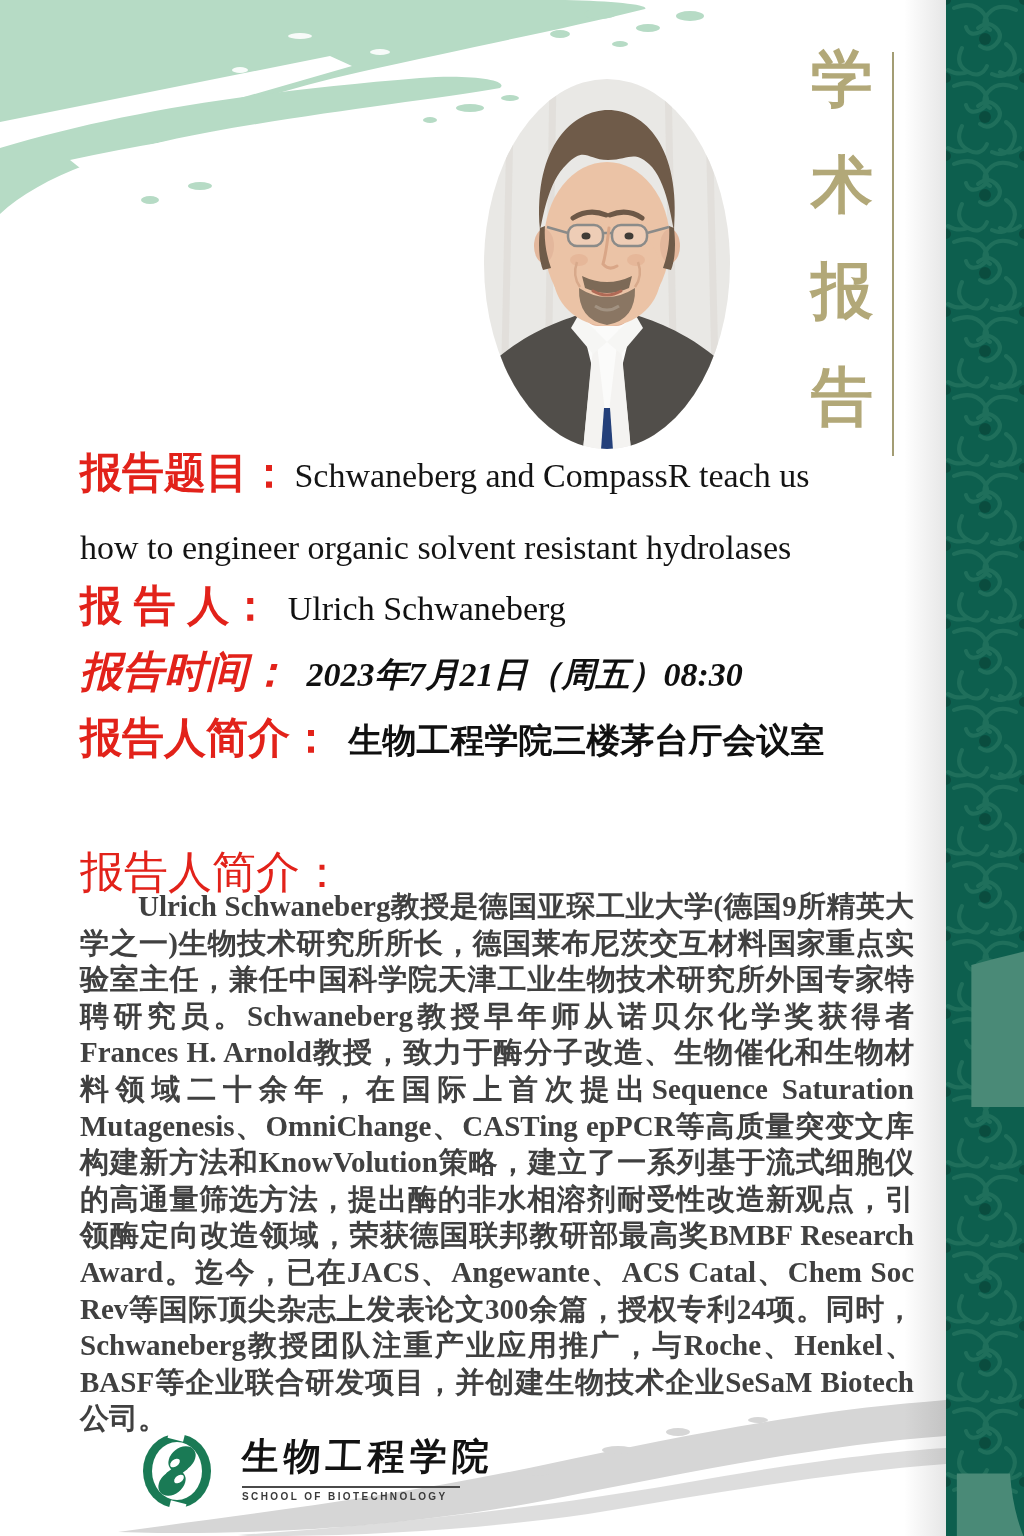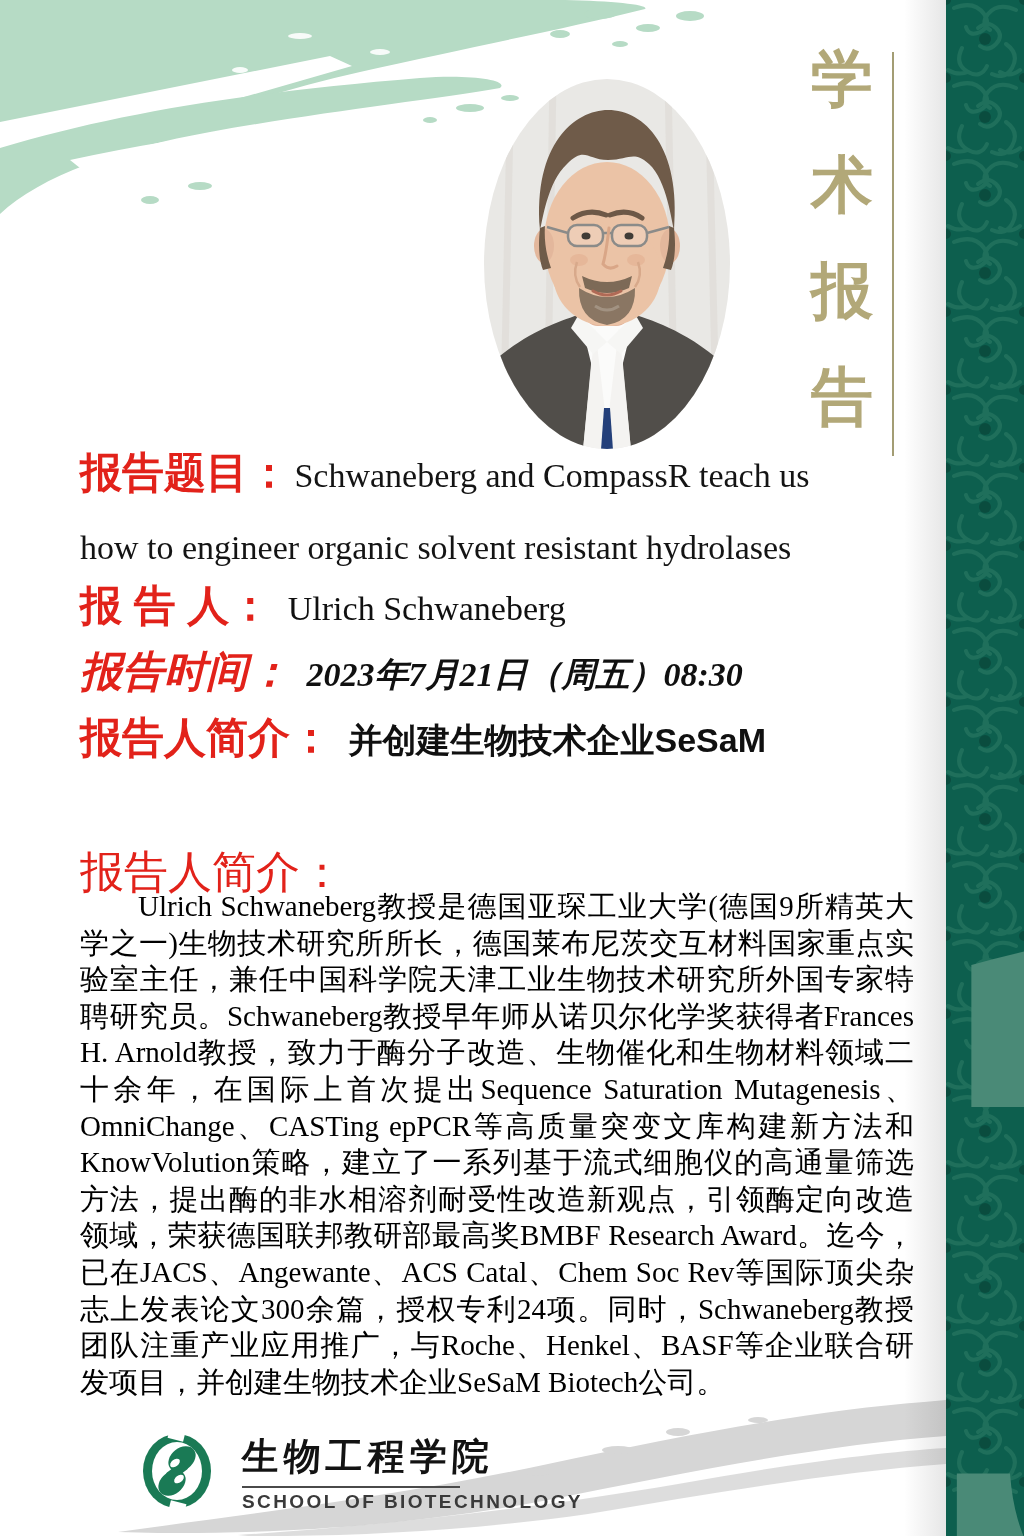--- a/index.html
+++ b/index.html
@@ -32,28 +32,28 @@
   .title-en{font-size:34px;}
   .info-row{position:absolute;left:80px;white-space:nowrap;}
   .row-speaker{top:578px;}
   .row-time{top:644px;font-style:italic;}
   .row-venue{top:710px;}
   .val{margin-left:12px;font-size:34px;color:#101010;text-align:right;}
   .val-serif{font-family:"Liberation Serif","DejaVu Serif",serif;}
   .val-bold{font-weight:700;}
   .bio-heading{position:absolute;left:80px;top:843px;font-size:44px;font-weight:400;color:#e2221a;}
   .bio{position:absolute;left:80px;top:888px;width:834px;margin:0;font-family:"Liberation Serif","DejaVu Serif",serif;
-       font-size:29px;line-height:36.6px;text-align:justify;text-indent:2em;color:#000000;}
+       font-size:29px;line-height:36.6px;text-align:justify;text-indent:2em;color:#404040;font-weight:bold;}
 
   
   .logo-svg{position:absolute;left:132px;top:1428px;}
   .footer-text{position:absolute;left:242px;top:1432px;width:260px;}
   .org-cn{font-size:37px;font-weight:900;letter-spacing:5px;color:#121212;transform:skewX(-3deg);}
   .org-rule{width:218px;height:2px;background:#4a4a4a;margin-top:4px;}
-  .org-en{margin-top:3px;font-size:19px;font-weight:700;letter-spacing:2.4px;color:#3a3a3a;white-space:nowrap;}
+  .org-en{margin-top:3px;font-size:10px;font-weight:700;letter-spacing:2.4px;color:#3a3a3a;white-space:nowrap;}
 </style>
 </head>
 <body>
 
 <div class="page">
 
   <svg class="brush-tl" width="720" height="260" viewBox="0 0 720 260">
     <g fill="#b6dbc5">
       <path d="M0,0 L565,0 C615,1 650,5 645,9 C560,30 470,47 360,72 C250,97 120,140 0,205 Z"></path>
       <path d="M0,122 L330,56 L352,66 L60,150 L0,172 Z" fill="#ffffff"></path>
@@ -194,21 +194,21 @@
     <span class="val val-serif">Ulrich Schwaneberg</span>
   </div>
 
   <div class="info-row row-time">
     <span class="lbl">报告时间：</span>
     <span class="val val-serif val-bold">2023年7月21日（周五）08:30</span>
   </div>
 
   <div class="info-row row-venue">
     <span class="lbl">报告人简介：</span>
-    <span class="val val-bold">并创建生物技术企业SeSaM</span>
+    <span class="val val-bold">生物工程学院三楼茅台厅会议室</span>
   </div>
 
   <div class="bio-heading">报告人简介：</div>
   <p class="bio">Ulrich Schwaneberg教授是德国亚琛工业大学(德国9所精英大学之一)生物技术研究所所长，德国莱布尼茨交互材料国家重点实验室主任，兼任中国科学院天津工业生物技术研究所外国专家特聘研究员。Schwaneberg教授早年师从诺贝尔化学奖获得者Frances H. Arnold教授，致力于酶分子改造、生物催化和生物材料领域二十余年，在国际上首次提出Sequence Saturation Mutagenesis、OmniChange、CASTing epPCR等高质量突变文库构建新方法和KnowVolution策略，建立了一系列基于流式细胞仪的高通量筛选方法，提出酶的非水相溶剂耐受性改造新观点，引领酶定向改造领域，荣获德国联邦教研部最高奖BMBF Research Award。迄今，已在JACS、Angewante、ACS Catal、Chem Soc Rev等国际顶尖杂志上发表论文300余篇，授权专利24项。同时，Schwaneberg教授团队注重产业应用推广，与Roche、Henkel、BASF等企业联合研发项目，并创建生物技术企业SeSaM Biotech公司。</p>
 
   <svg class="logo-svg" width="90" height="86" viewBox="0 0 90 86">
     <ellipse cx="45" cy="43" rx="34" ry="37" fill="#1a7a55"></ellipse>
     <ellipse cx="45" cy="43" rx="25" ry="29" fill="#ffffff"></ellipse>
     <rect x="37" y="-2" width="16" height="14" fill="#ffffff" transform="rotate(14 45 5)"></rect>
     <rect x="37" y="74" width="16" height="14" fill="#ffffff" transform="rotate(14 45 81)"></rect>

